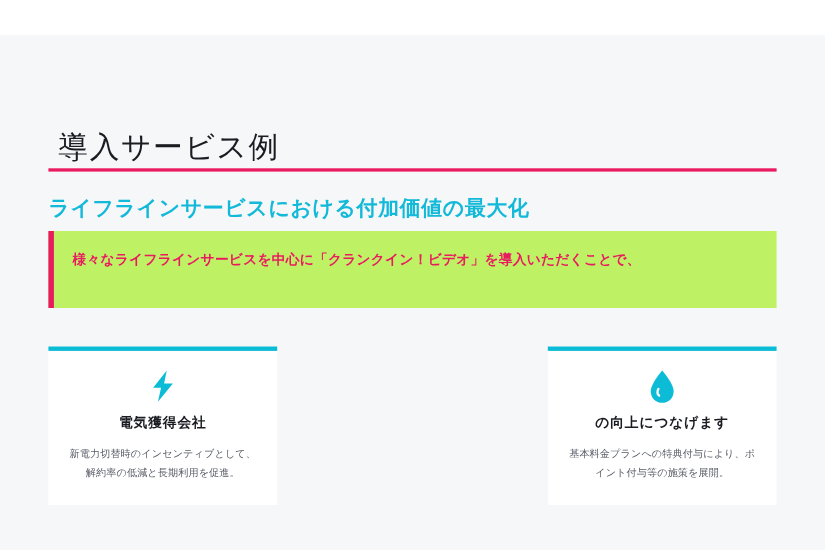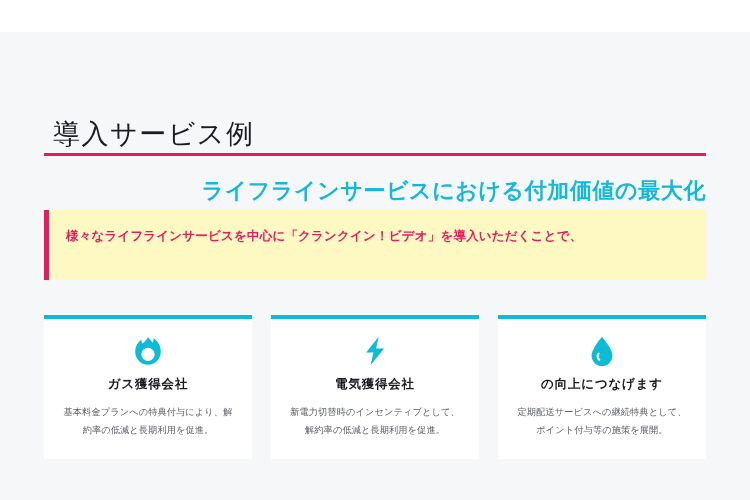--- a/index.html
+++ b/index.html
@@ -44,34 +44,34 @@
     top: 121px;
     width: 662px;
     height: 3px;
     background: #ea1a60;
   }
   .subtitle {
     position: absolute;
     left: 44px;
     top: 144px;
     width: 662px;
-    text-align: right;
-    font-size: 22px;
+    text-align: left;
+    font-size: 19px;
     font-weight: bold;
     letter-spacing: 0.6px;
     color: #12b9d8;
     white-space: nowrap;
   }
   .callout {
     position: absolute;
     left: 44px;
     top: 178px;
     width: 662px;
     height: 70px;
-    background: #fef9c3;
+    background: #bef264;
   }
   .callout-bar {
     position: absolute;
     left: 0;
     top: 0;
     width: 5px;
     height: 70px;
     background: #ea1a60;
   }
   .callout-body {
@@ -162,34 +162,20 @@
 
     <div class="callout">
       <div class="callout-bar"></div>
       <div class="callout-body">
         <div class="callout-line">様々なライフラインサービスを中心に「クランクイン！ビデオ」を導入いただくことで、</div>
       </div>
     </div>
 
     <div class="cards">
 
-      <div class="card">
-        <div class="card-topbar"></div>
-        <div class="card-icon">
-          <svg width="28" height="30" viewBox="0 0 28 30" aria-hidden="true">
-            <path d="M14 1.2 C11.6 4.9 9.9 6.9 8.3 7.6 C7.6 6.4 7.3 5.0 7.3 3.6
-                     C3.6 6.6 1.2 10.6 1.2 15.6 C1.2 23.2 6.9 28.8 14 28.8
-                     C21.1 28.8 26.8 23.2 26.8 15.6 C26.8 10.2 24.1 5.2 19.6 1.9
-                     C19.8 3.6 19.5 5.3 18.6 6.8 C17.6 5.2 16.1 3.1 14 1.2 Z" fill="#0cbcd6"></path>
-            <circle cx="14" cy="18.4" r="6.6" fill="#ffffff"></circle>
-          </svg>
-        </div>
-        <div class="card-heading">ガス獲得会社</div>
-        <div class="card-text">基本料金プランへの特典付与により、解約率の低減と長期利用を促進。</div>
-      </div>
 
       <div class="card">
         <div class="card-topbar"></div>
         <div class="card-icon">
           <svg width="24" height="30" viewBox="0 0 24 30" aria-hidden="true">
             <path d="M15.6 0.8 L3.2 16.4 L10.4 16.4 L7.6 29.2 L21.2 12.6 L13.2 12.6 Z" fill="#0cbcd6"></path>
           </svg>
         </div>
         <div class="card-heading">電気獲得会社</div>
         <div class="card-text">新電力切替時のインセンティブとして、解約率の低減と長期利用を促進。</div>
@@ -198,18 +184,18 @@
       <div class="card">
         <div class="card-topbar"></div>
         <div class="card-icon">
           <svg width="24" height="31" viewBox="0 0 24 31" aria-hidden="true">
             <path d="M12 0.8 C12 0.8 1.6 12.6 1.6 19.6 C1.6 25.8 6.3 30.2 12 30.2
                      C17.7 30.2 22.4 25.8 22.4 19.6 C22.4 12.6 12 0.8 12 0.8 Z" fill="#0cbcd6"></path>
             <path d="M8.6 17.6 C7.2 19.6 7.3 22.4 9.2 23.6" stroke="#ffffff" stroke-width="2.1" fill="none" stroke-linecap="round"></path>
           </svg>
         </div>
         <div class="card-heading">の向上につなげます</div>
-        <div class="card-text">定期配送サービスへの継続特典として、ポイント付与等の施策を展開。</div>
+        <div class="card-text">基本料金プランへの特典付与により、ポイント付与等の施策を展開。</div>
       </div>
 
     </div>
   </div>
 </div>
 
 </body></html>

